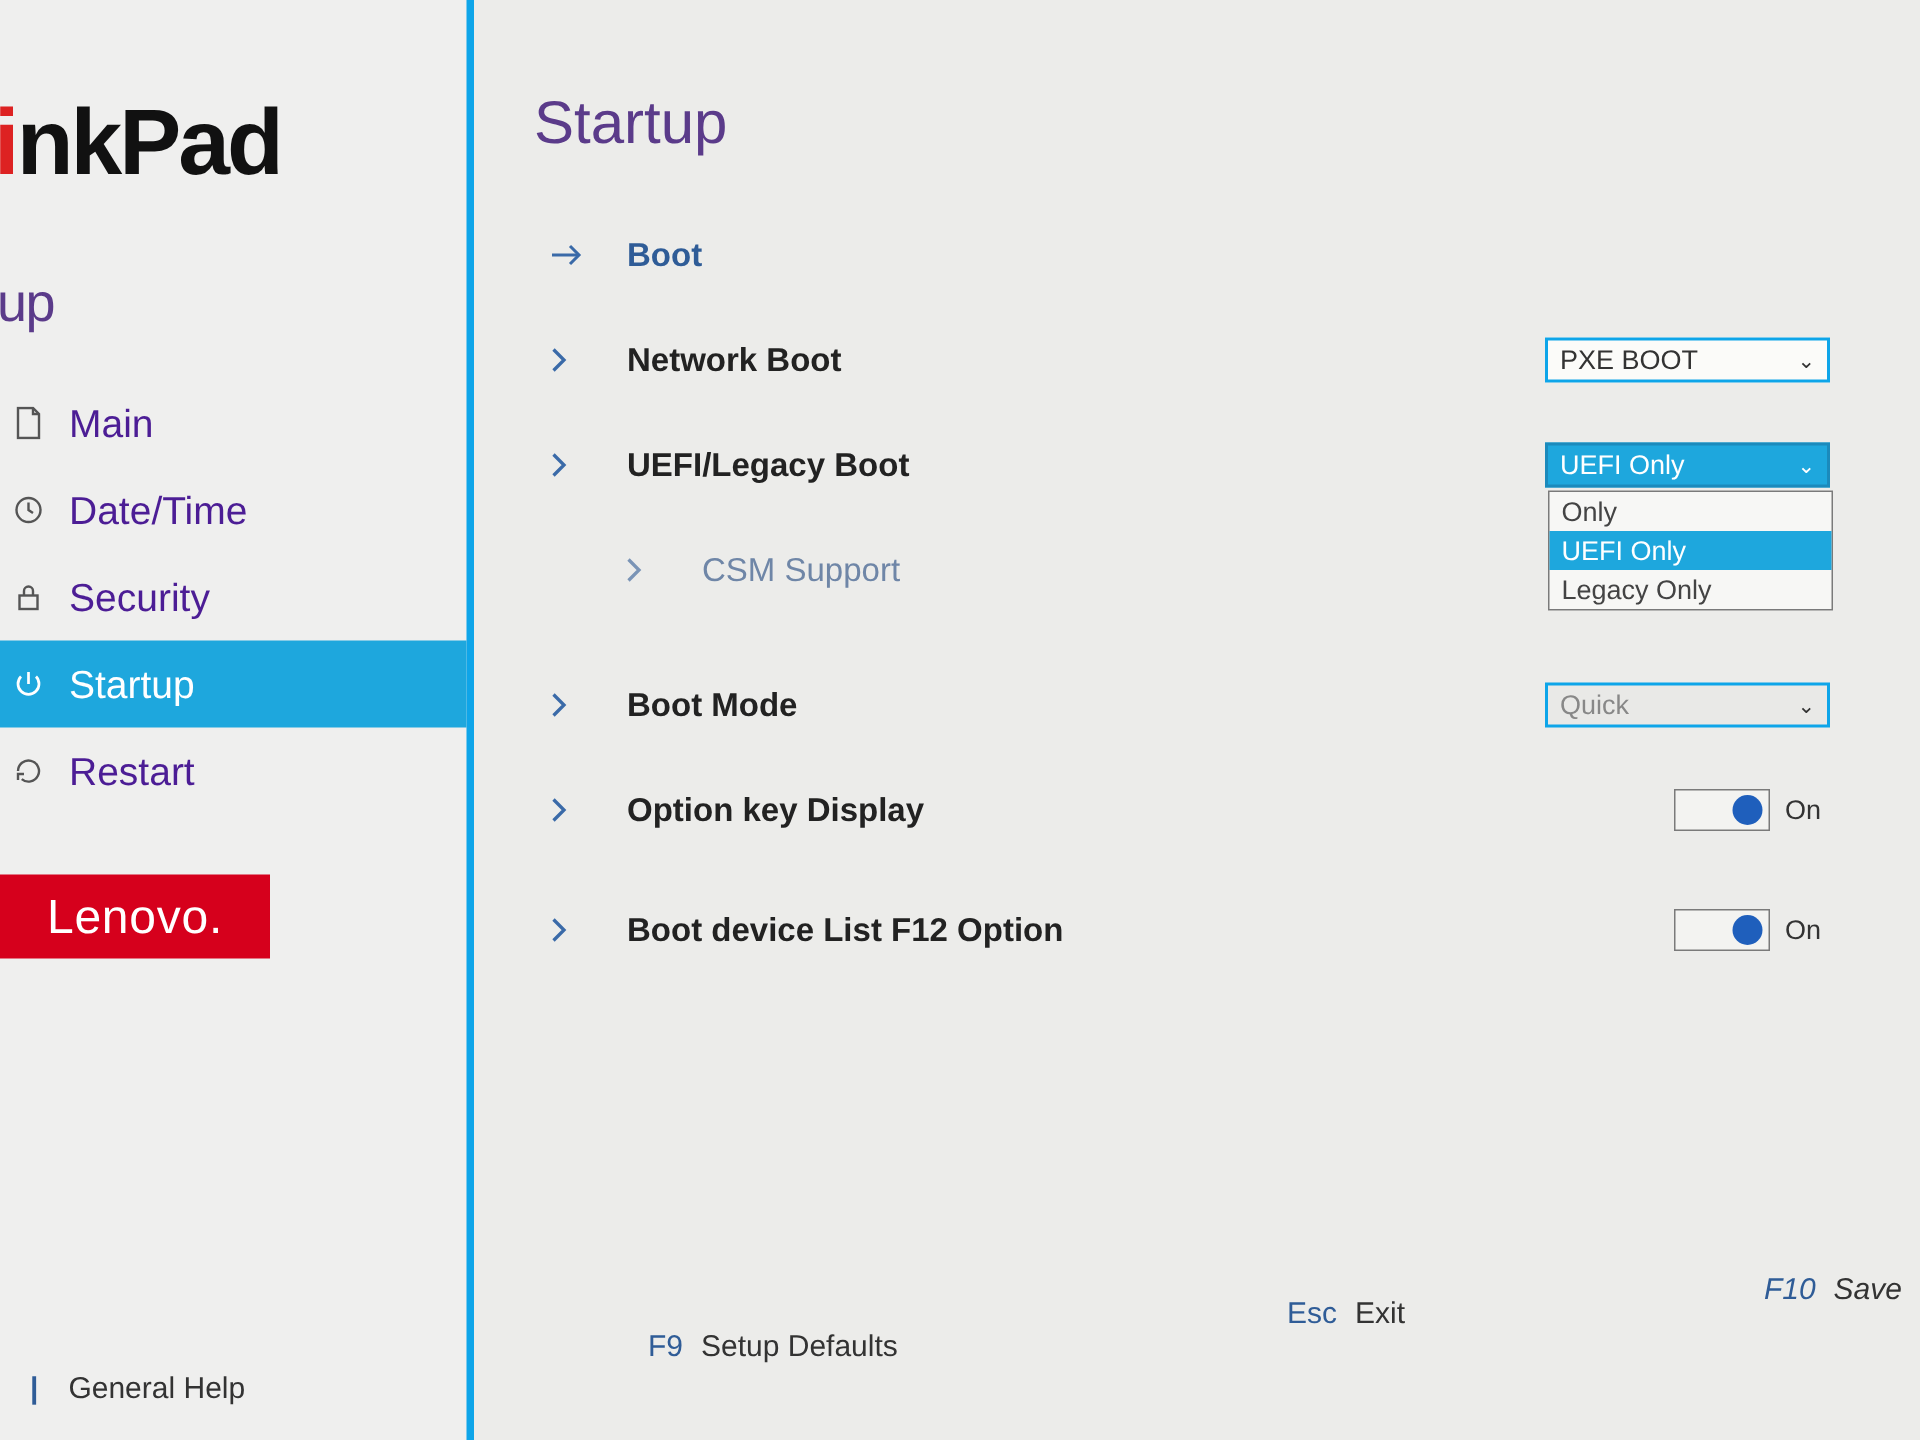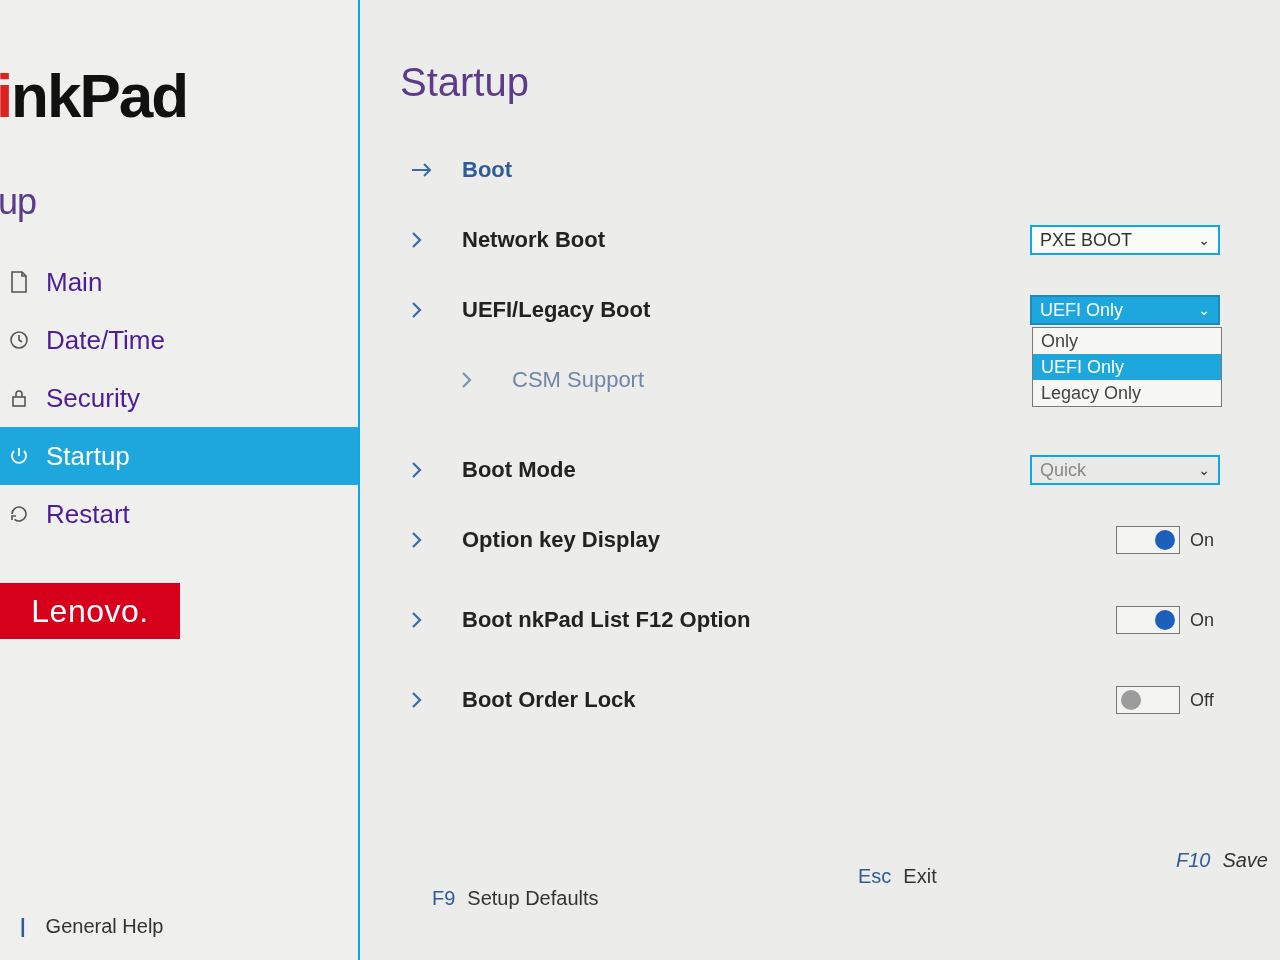--- a/index.html
+++ b/index.html
@@ -10,23 +10,23 @@
     color: #333;
     position: relative;
   }
   .root {
     display: flex;
     width: 100%;
     height: 100%;
   }
   
   .sidebar {
-    width: 360px;
+    width: 316px;
     background: #efefee;
-    border-right: 2px solid #0ea5e9;
+    border-right: 5px solid #0ea5e9;
     display: flex;
     flex-direction: column;
     position: relative;
   }
   .brand {
     padding: 60px 0 10px 0;
     font-weight: 900;
     font-size: 62px;
     letter-spacing: -2px;
     color: #111;
@@ -363,43 +363,29 @@
         <span class="toggle-label">On</span>
       </div>
     </div>
 
     <div class="row" style="margin-top:10px;">
       <span class="chev">
         <svg width="14" height="20" viewBox="0 0 14 20" fill="none" stroke="#3a6aa8" stroke-width="2.2">
             <path d="M3 3l7 7-7 7"></path>
           </svg>
       </span>
-      <span class="label">Boot nkPad List F12 Option</span>
+      <span class="label">Boot device List F12 Option</span>
       <div class="control">
         <div class="toggle on">
             <div class="knob"></div>
           </div>
         <span class="toggle-label">On</span>
       </div>
     </div>
 
-    <div class="row" style="margin-top:10px;">
-      <span class="chev">
-        <svg width="14" height="20" viewBox="0 0 14 20" fill="none" stroke="#3a6aa8" stroke-width="2.2">
-            <path d="M3 3l7 7-7 7"></path>
-          </svg>
-      </span>
-      <span class="label">Boot Order Lock</span>
-      <div class="control">
-        <div class="toggle off">
-            <div class="knob"></div>
-          </div>
-        <span class="toggle-label">Off</span>
-      </div>
-    </div>
   </main>
 </div>
 
 <div class="footer">
   <div class="fitem f-help">
     <span class="bar">|</span>
     <span class="flabel">General Help</span>
   </div>
   <div class="fitem f-defaults">
     <span class="fkey">F9</span>

